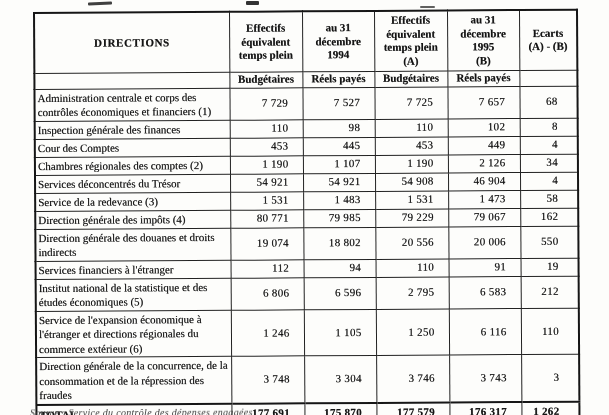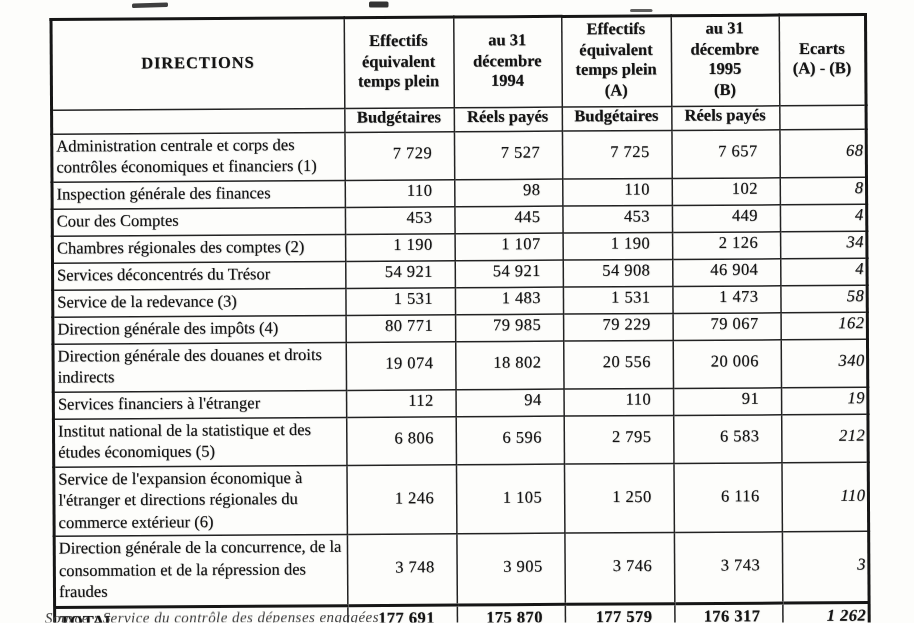--- a/index.html
+++ b/index.html
@@ -51,21 +51,21 @@
   td.lbl {
     text-align: left;
     padding: 1px 2px 1px 2px;
     line-height: 14.5px;
   }
   td.num {
     text-align: right;
     padding-right: 14px;
     letter-spacing: 0.3px;
   }
-  td.ecart { padding-right: 1px; font-style: italic; }
+  td.ecart { padding-right: 19px; }
 
   .source {
     position: absolute;
     left: 30px; top: 407px;
     font-style: italic;
     font-size: 10px;
     color: #3d3d3d;
     letter-spacing: 0.3px;
     filter: blur(0.35px);
     transform: rotate(-0.2deg);
@@ -180,21 +180,21 @@
           <td class="num">79 229</td>
           <td class="num">79 067</td>
           <td class="num ecart">162</td>
         </tr>
         <tr class="h-2l">
           <td class="lbl">Direction générale des douanes et droits indirects</td>
           <td class="num">19 074</td>
           <td class="num">18 802</td>
           <td class="num">20 556</td>
           <td class="num">20 006</td>
-          <td class="num ecart">340</td>
+          <td class="num ecart">550</td>
         </tr>
         <tr class="h-1l">
           <td class="lbl">Services financiers à l'étranger</td>
           <td class="num">112</td>
           <td class="num">94</td>
           <td class="num">110</td>
           <td class="num">91</td>
           <td class="num ecart">19</td>
         </tr>
         <tr class="h-2l">
@@ -209,21 +209,21 @@
           <td class="lbl">Service de l'expansion économique à l'étranger et directions régionales du commerce extérieur (6)</td>
           <td class="num">1 246</td>
           <td class="num">1 105</td>
           <td class="num">1 250</td>
           <td class="num">6 116</td>
           <td class="num ecart">110</td>
         </tr>
         <tr class="h-3l">
           <td class="lbl">Direction générale de la concurrence, de la consommation et de la répression des fraudes</td>
           <td class="num">3 748</td>
-          <td class="num">3 905</td>
+          <td class="num">3 304</td>
           <td class="num">3 746</td>
           <td class="num">3 743</td>
           <td class="num ecart">3</td>
         </tr>
         <tr class="total-row">
           <td class="lbl">TOTAL</td>
           <td class="num">177 691</td>
           <td class="num">175 870</td>
           <td class="num">177 579</td>
           <td class="num">176 317</td>

